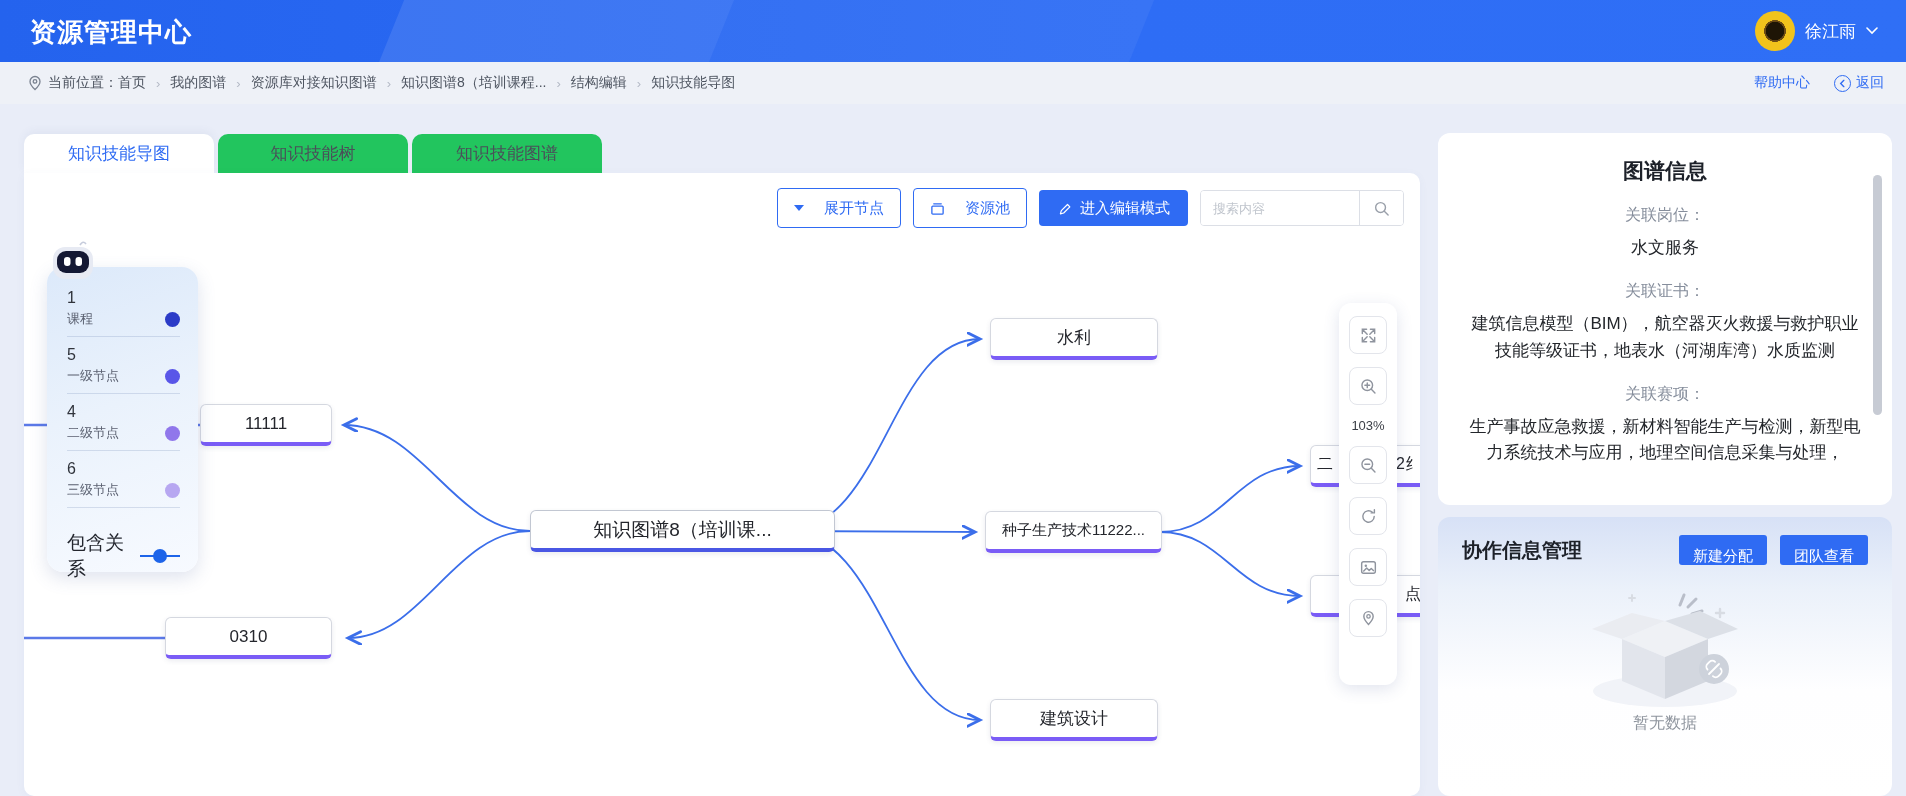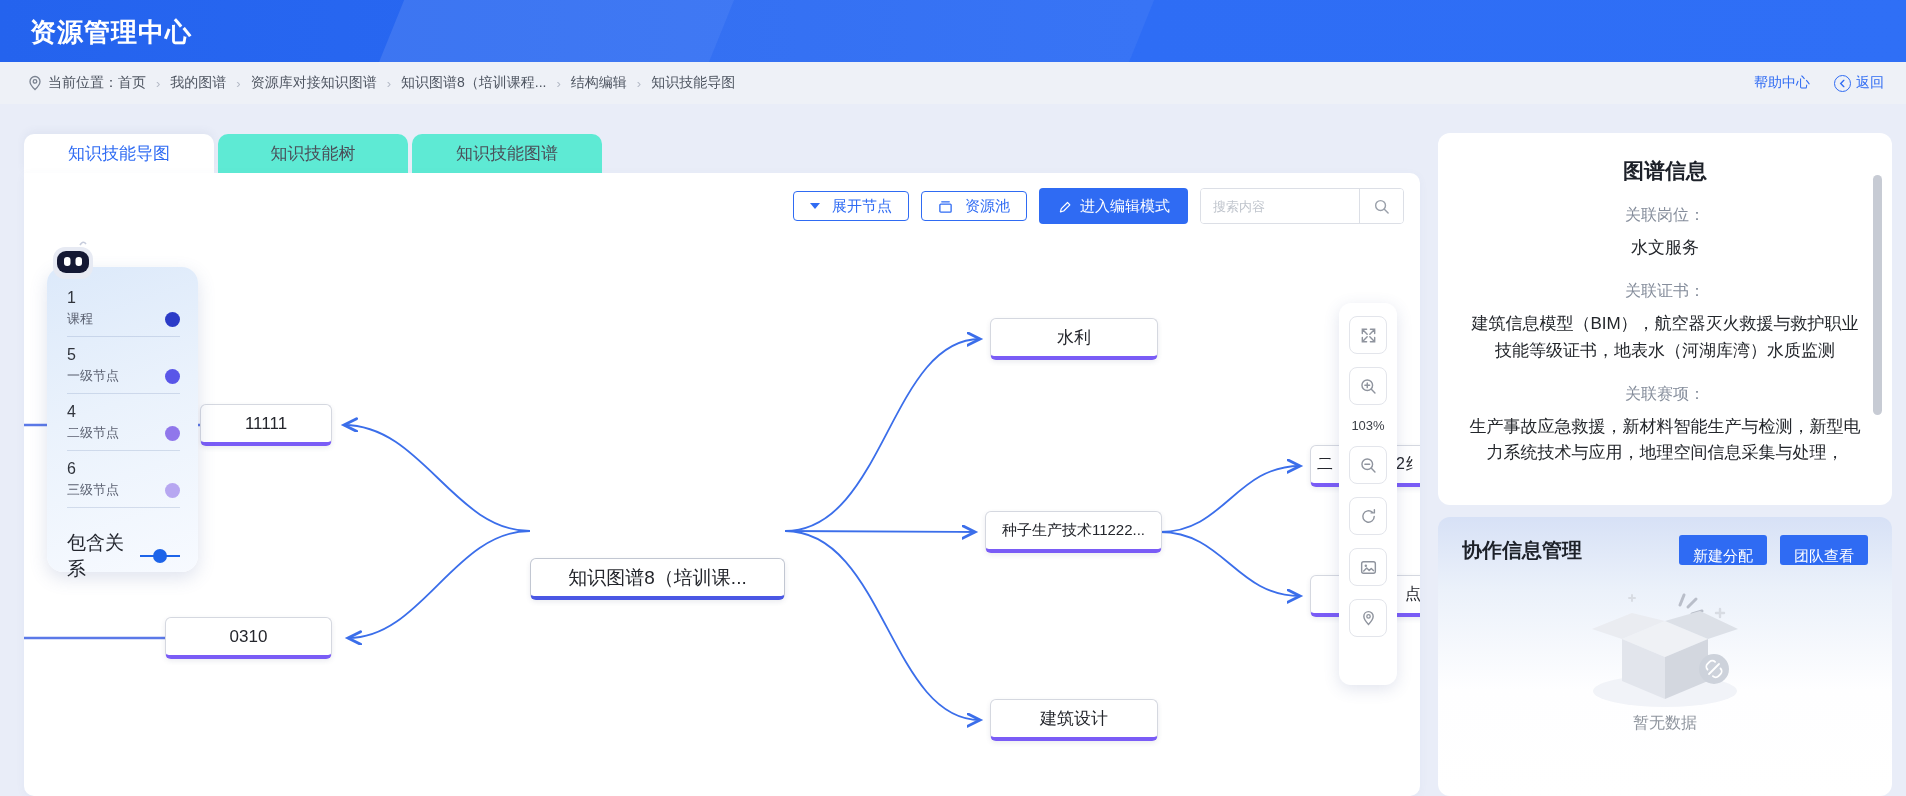--- a/index.html
+++ b/index.html
@@ -30,37 +30,37 @@
   .pin-ico { margin-right:6px; display:inline-flex; }
   .crumb-right { margin-left:auto; display:flex; align-items:center; gap:24px; }
   .help-link { color:#2F6BF3; cursor:pointer; }
   .back-link { color:#2F6BF3; cursor:pointer; display:flex; align-items:center; gap:5px; }
   .back-circle { width:17px; height:17px; border:1.4px solid #2F6BF3; border-radius:50%;
     display:inline-flex; align-items:center; justify-content:center; }
 
   
   .tabs { position:absolute; left:24px; top:134px; display:flex; }
   .tab { width:190px; height:39px; display:flex; align-items:center; justify-content:center;
-    font-size:17px; color:#4A4F59; background:#5eead4; border-radius:10px 10px 0 0;
+    font-size:17px; color:#4A4F59; background:#22c55e; border-radius:10px 10px 0 0;
     margin-right:4px; cursor:pointer; }
   .tab.active { background:#FFFFFF; color:#2F6BF3; box-shadow:0 -3px 8px rgba(60,80,140,.06); }
 
   
   .canvas { position:absolute; left:24px; top:173px; width:1396px; height:623px;
     background:#FFFFFF; border-radius:0 10px 10px 10px; overflow:hidden;
     box-shadow:0 2px 10px rgba(70,90,150,.05); }
 
   .edge-svg { position:absolute; left:0; top:0; z-index:1; }
 
   
   .map-toolbar { position:absolute; top:15px; right:16px; display:flex; gap:12px;
     align-items:center; z-index:5; }
-  .btn-outline { height:30px; padding:0 16px; border:1px solid #2F6BF3; border-radius:4px;
+  .btn-outline { height:40px; padding:0 16px; border:1px solid #2F6BF3; border-radius:4px;
     background:#fff; color:#2F6BF3; font-size:15px; display:flex; align-items:center;
-    gap:12px; cursor:pointer; }
+    gap:20px; cursor:pointer; }
   .btn-solid { height:36px; padding:0 18px; border:none; border-radius:4px;
     background:#2F6BF3; color:#fff; font-size:15px; display:flex; align-items:center;
     gap:8px; cursor:pointer; }
   .caret-down { width:0; height:0; border-left:5px solid transparent;
     border-right:5px solid transparent; border-top:6px solid #2F6BF3; }
   .search-group { display:flex; height:36px; border:1px solid #DCDFE6; border-radius:4px;
     overflow:hidden; background:#fff; }
   .search-group input { width:158px; border:none; outline:none; padding:0 12px;
     font-size:13px; color:#333; font-family:inherit; }
   .search-group input::placeholder { color:#BFC4CC; }
@@ -122,20 +122,27 @@
   .empty-wrap { margin-top:18px; display:flex; flex-direction:column; align-items:center; }
   .empty-text { font-size:16px; color:#8F959E; margin-top:2px; }
 </style>
 </head>
 <body>
 
 <div class="app-header">
   <div class="hdr-stripe1"></div>
   <div class="hdr-stripe2"></div>
   <div class="app-title">资源管理中心</div>
+  <div class="user-box">
+    <span class="avatar"></span>
+    <span>徐江雨</span>
+    <svg width="12" height="8" viewBox="0 0 12 8">
+      <path d="M1 1l5 5 5-5" fill="none" stroke="#fff" stroke-width="1.6" stroke-linecap="round"></path>
+    </svg>
+  </div>
 </div>
 
 <div class="crumb-bar">
   <span class="pin-ico">
     <svg width="14" height="16" viewBox="0 0 14 16">
         <path d="M7 1.5A5 5 0 0 0 2 6.5c0 3.4 5 8 5 8s5-4.6 5-8a5 5 0 0 0-5-5z" fill="none" stroke="#7A8290" stroke-width="1.3"></path>
         <circle cx="7" cy="6.4" r="1.8" fill="none" stroke="#7A8290" stroke-width="1.3"></circle>
       </svg>
   </span>
   <span class="crumb-prefix">当前位置：</span>
@@ -265,21 +272,21 @@
       <span class="legend-rel-label">包含关系</span>
       <span class="rel-glyph">
           <span class="line"></span>
           <span class="dot"></span>
         </span>
     </div>
   </div>
 
   <div class="node" style="left:176px; top:231px; width:132px;">11111</div>
   <div class="node" style="left:141px; top:444px; width:167px;">0310</div>
-  <div class="node node-center" style="left:506px; top:337px; width:255px;margin-top:48px;">知识图谱8（培训课...</div>
+  <div class="node node-center" style="left:506px; top:337px; width:305px;">知识图谱8（培训课...</div>
   <div class="node" style="left:966px; top:145px; width:168px;">水利</div>
   <div class="node node-seed" style="left:961px; top:338px; width:177px;">种子生产技术11222...</div>
   <div class="node" style="left:966px; top:526px; width:168px;">建筑设计</div>
   <div class="node node-partial" style="left:1286px; top:272px; width:118px;">
     <span>二</span>
     <span class="frag-right">2纟</span>
   </div>
   <div class="node node-partial" style="left:1286px; top:402px; width:118px;">
     <span></span>
     <span class="frag-right">点</span>

